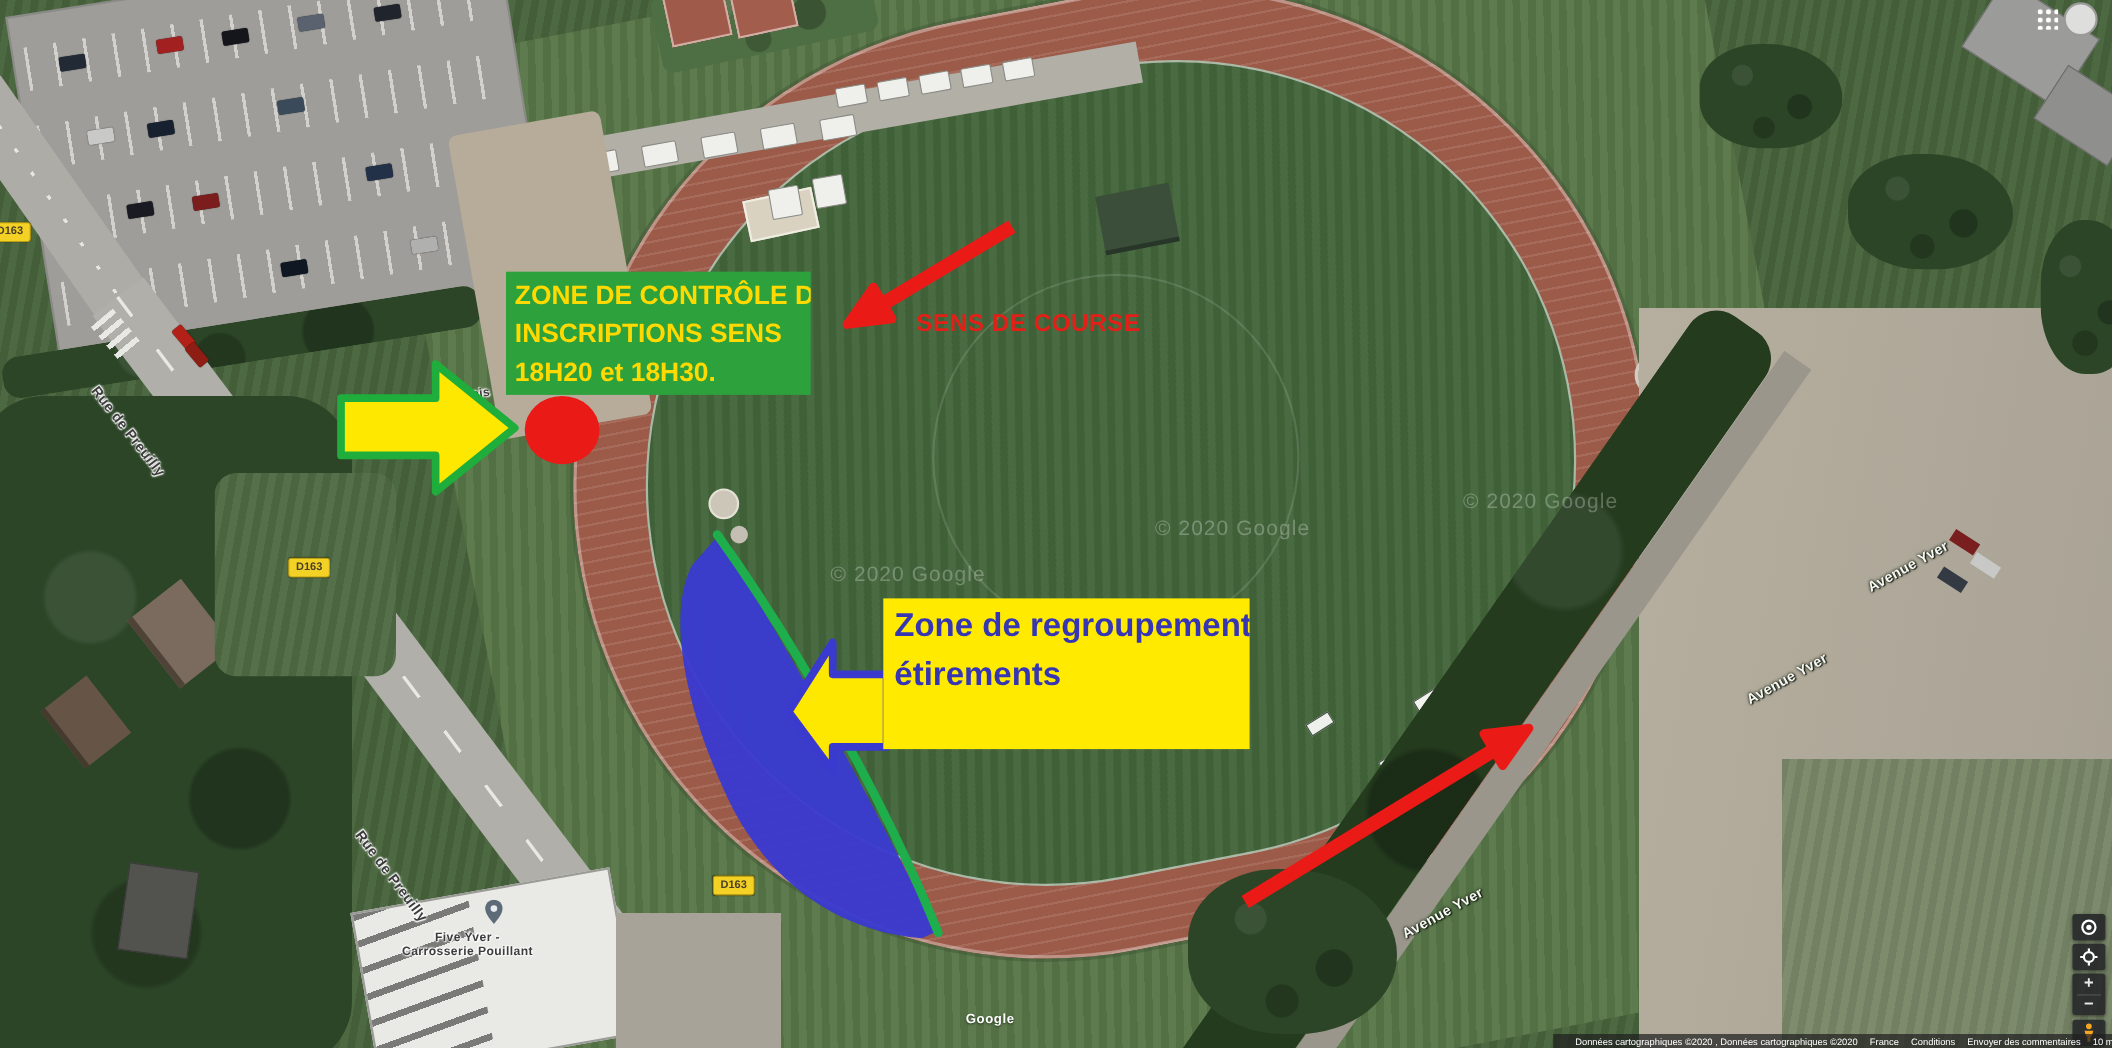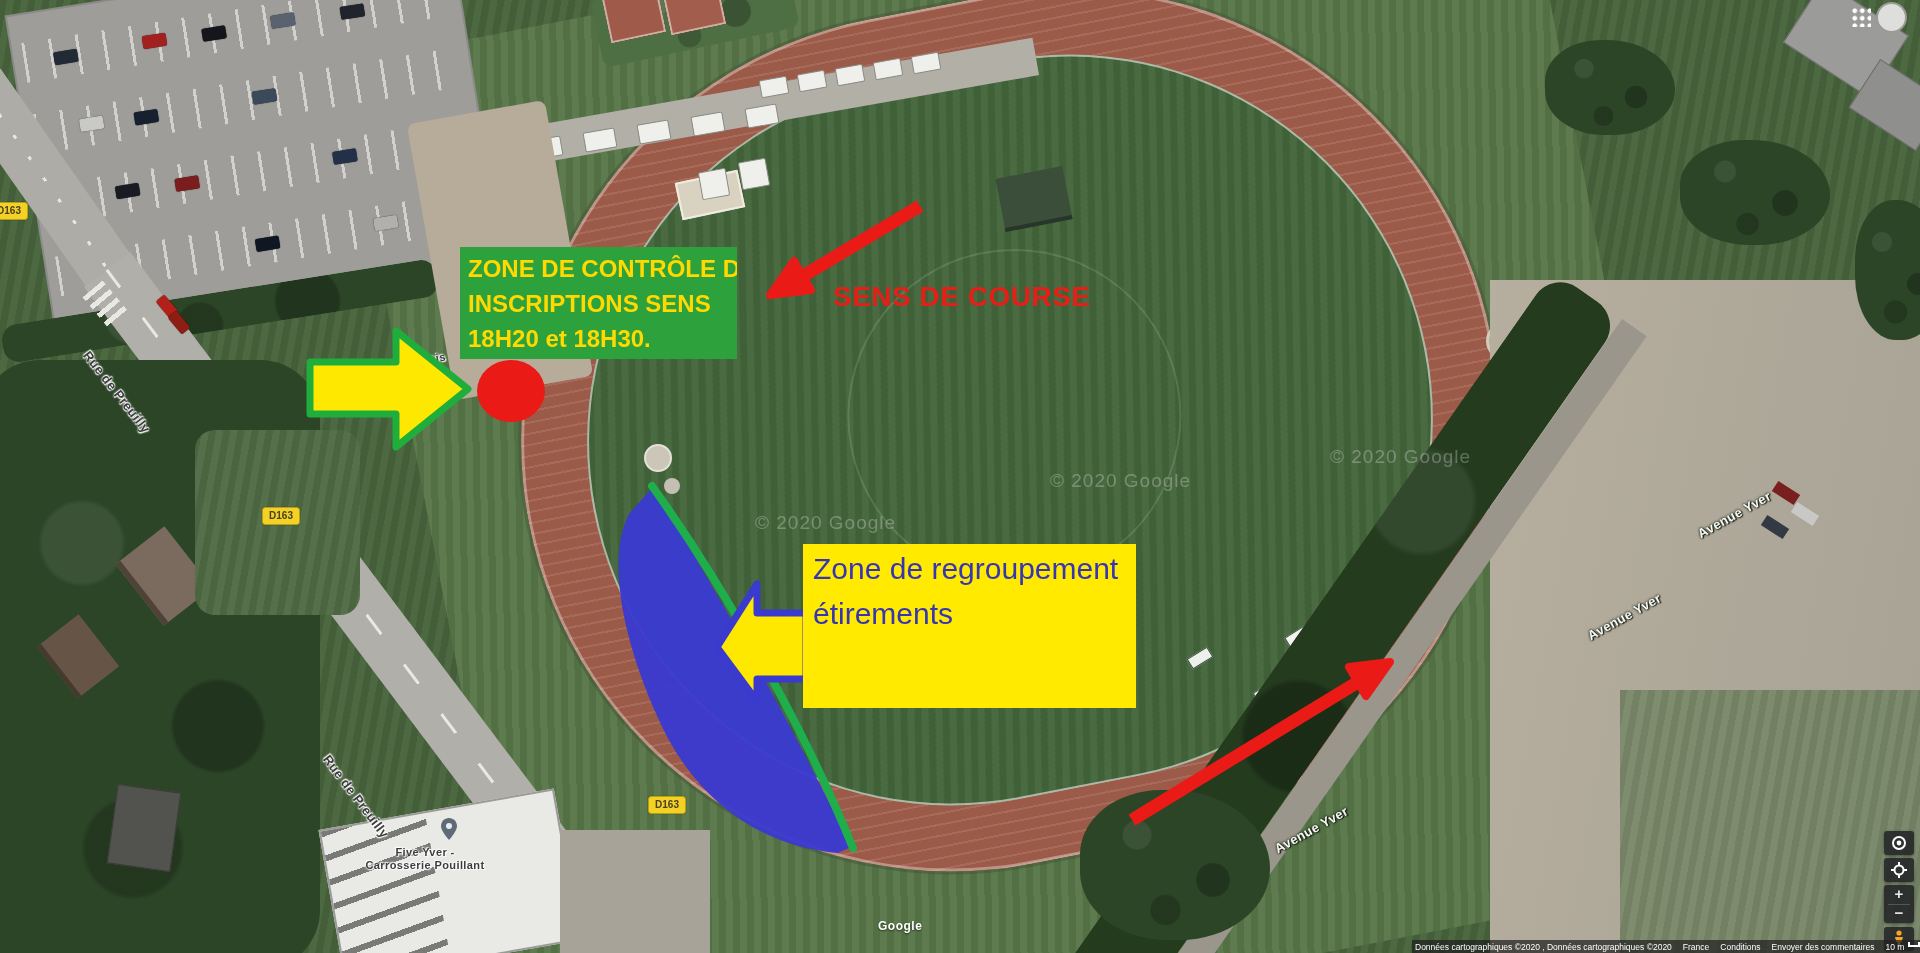--- a/index.html
+++ b/index.html
@@ -17,23 +17,23 @@
   
   .lbl{position:absolute;font-size:13px;font-weight:bold;color:#3d3d3d;white-space:nowrap;letter-spacing:.4px;
        text-shadow:0 0 2px #fff,0 0 3px #fff,1px 1px 1px rgba(255,255,255,.9),-1px -1px 1px rgba(255,255,255,.9);}
   .lbl-light{color:#f7f7f4;text-shadow:0 0 2px #1e2a18,0 0 3px #1e2a18,1px 1px 1px rgba(0,0,0,.8);}
   .shield{position:absolute;width:36px;height:16px;background:#f4d125;border:1px solid #b99d12;border-radius:3px;
           color:#494026;font-size:10px;font-weight:bold;text-align:center;line-height:15px;box-shadow:0 0 1px rgba(0,0,0,.5);}
   .watermark{position:absolute;color:rgba(255,255,255,.27);font-size:19px;letter-spacing:1px;white-space:nowrap;}
   
   .anno-green{position:absolute;left:460px;top:247px;width:277px;height:112px;background:#2da23c;
               color:#ffd900;font-size:24px;font-weight:bold;line-height:35px;padding:4px 0 0 8px;box-sizing:border-box;white-space:nowrap;overflow:hidden;}
-  .anno-red-text{position:absolute;left:833px;top:281px;color:#e41f18;font-size:28px;font-weight:bold;white-space:nowrap;letter-spacing:.5px;}
-  .anno-yellow{position:absolute;left:803px;top:544px;width:333px;height:164px;background:#ffea00;
-               color:#3636b4;font-size:30px;font-weight:normal;line-height:45px;padding:2px 12px 0 10px;box-sizing:border-box;white-space:nowrap;overflow:hidden;}
+  .anno-red-text{position:absolute;left:833px;top:281px;color:#e41f18;font-size:22px;font-weight:bold;white-space:nowrap;letter-spacing:.5px;}
+  .anno-yellow{position:absolute;left:803px;top:544px;width:333px;height:137px;background:#ffea00;
+               color:#3636b4;font-size:30px;font-weight:bold;line-height:45px;padding:2px 12px 0 10px;box-sizing:border-box;white-space:nowrap;overflow:hidden;}
   
   .gm-btn{position:absolute;left:1884px;width:30px;background:rgba(32,33,36,.85);border-radius:3px;color:#e8eaed;
           display:flex;align-items:center;justify-content:center;box-shadow:0 1px 3px rgba(0,0,0,.4);cursor:pointer;}
   .attr-bar{position:absolute;left:1412px;top:940px;width:508px;height:13px;background:rgba(32,32,32,.72);
             color:#fff;font-size:8.5px;display:flex;align-items:center;white-space:nowrap;}
   .attr-bar span{margin-right:11px;}
   .scalebar{height:5px;width:100px;border-left:2px solid #fff;border-right:2px solid #fff;border-bottom:2px solid #fff;box-sizing:border-box;margin-top:-4px;}
 </style>
 </head>
 <body>
@@ -206,21 +206,21 @@
     <div style="height:19px;line-height:18px;font-size:15px;font-weight:bold;cursor:pointer;">+</div>
     <div style="height:19px;line-height:16px;font-size:15px;font-weight:bold;border-top:1px solid #555;width:22px;text-align:center;cursor:pointer;">−</div>
   </div>
   <div class="gm-btn" style="top:927px;height:24px;z-index:60;">
     <svg width="12" height="18" viewBox="0 0 12 18">
         <circle cx="6" cy="3" r="2.6" fill="#f6a623"></circle>
         <path d="M2 7 h8 l-1.4 5 h-1.2 v5 h-2.8 v-5 H3.4 z" fill="#f6a623"></path>
       </svg>
   </div>
 
-  <div class="attr-bar" style="z-index:60;padding-left:3px;box-sizing:border-box;">
+  <div class="attr-bar" style="z-index:60;padding-left:20px;box-sizing:border-box;">
     <span>Données cartographiques ©2020 , Données cartographiques ©2020</span>
     <span style="cursor:pointer;">France</span>
     <span style="cursor:pointer;">Conditions</span>
     <span style="cursor:pointer;">Envoyer des commentaires</span>
     <span style="margin-right:4px;">10 m</span>
     <div class="scalebar"></div>
   </div>
 
 </div>
 

